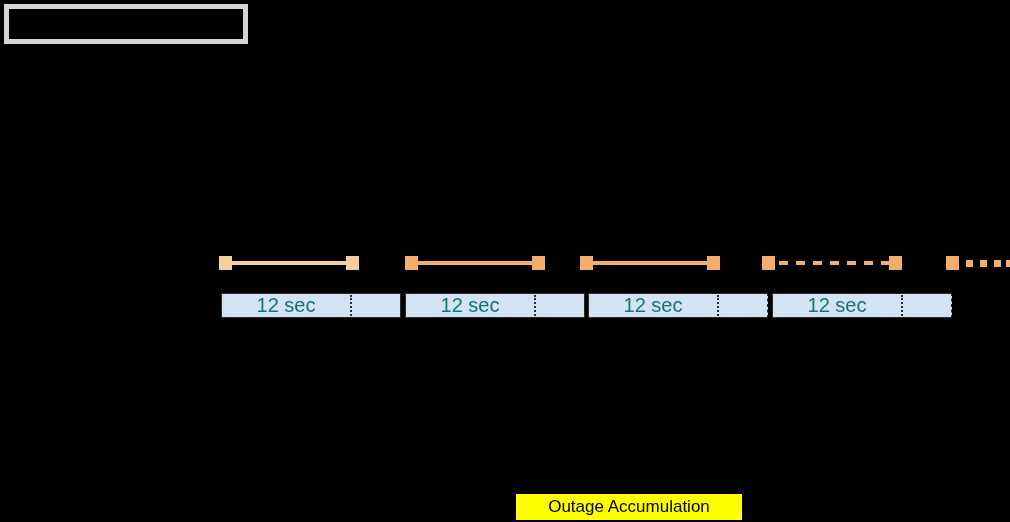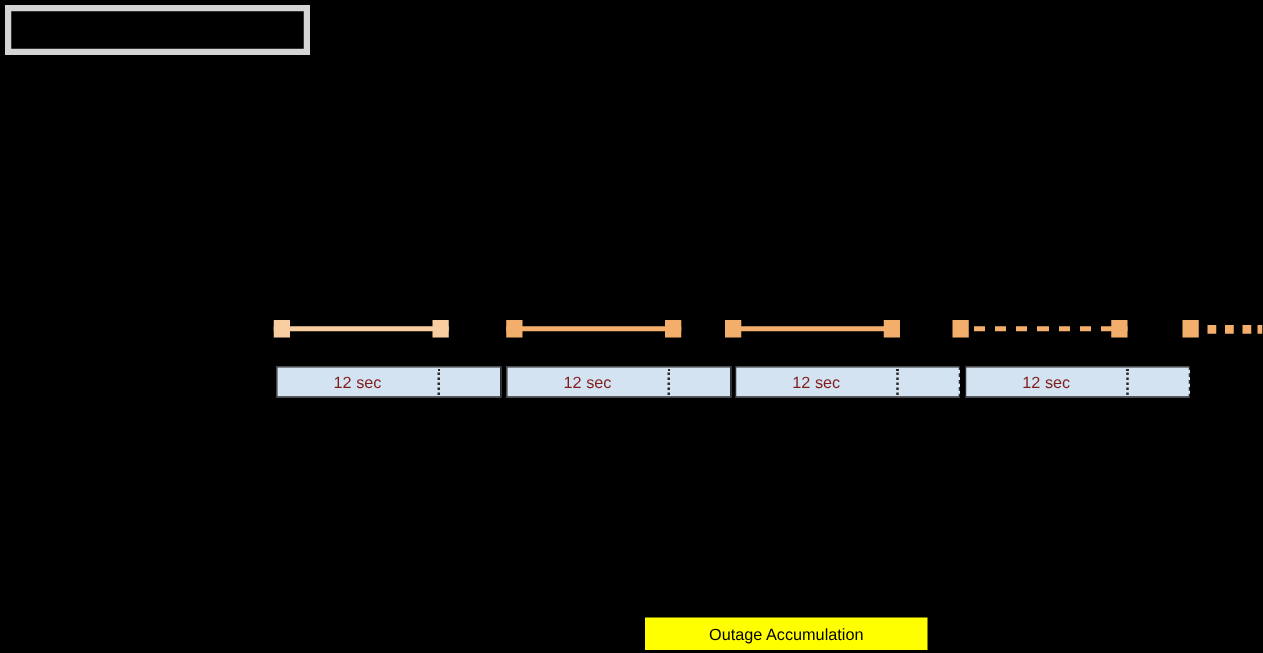--- a/index.html
+++ b/index.html
@@ -84,22 +84,22 @@
     border-right: 1px dashed #2b2b2b;
   }
   .duration-bar .bar-label {
     position: absolute;
     left: 0;
     top: 0;
     bottom: 0;
     display: flex;
     align-items: center;
     justify-content: center;
-    color: #7f1d1d;
-    font-size: 13px;
+    color: #0f766e;
+    font-size: 20px;
     font-family: "Liberation Sans", sans-serif;
     white-space: nowrap;
   }
   .duration-bar .bar-divider {
     position: absolute;
     top: 1px;
     bottom: 1px;
     width: 0;
     border-left: 2px dotted #2b2b2b;
   }
@@ -109,21 +109,21 @@
     position: absolute;
     left: 516px;
     top: 494px;
     width: 226px;
     height: 26px;
     background: #ffff00;
     display: flex;
     align-items: center;
     justify-content: center;
     color: #000000;
-    font-size: 13px;
+    font-size: 17px;
     font-family: "Liberation Sans", sans-serif;
     white-space: nowrap;
   }
 </style>
 </head>
 <body>
 
 <div id="canvas">
 
   <div class="legend-box"></div>

